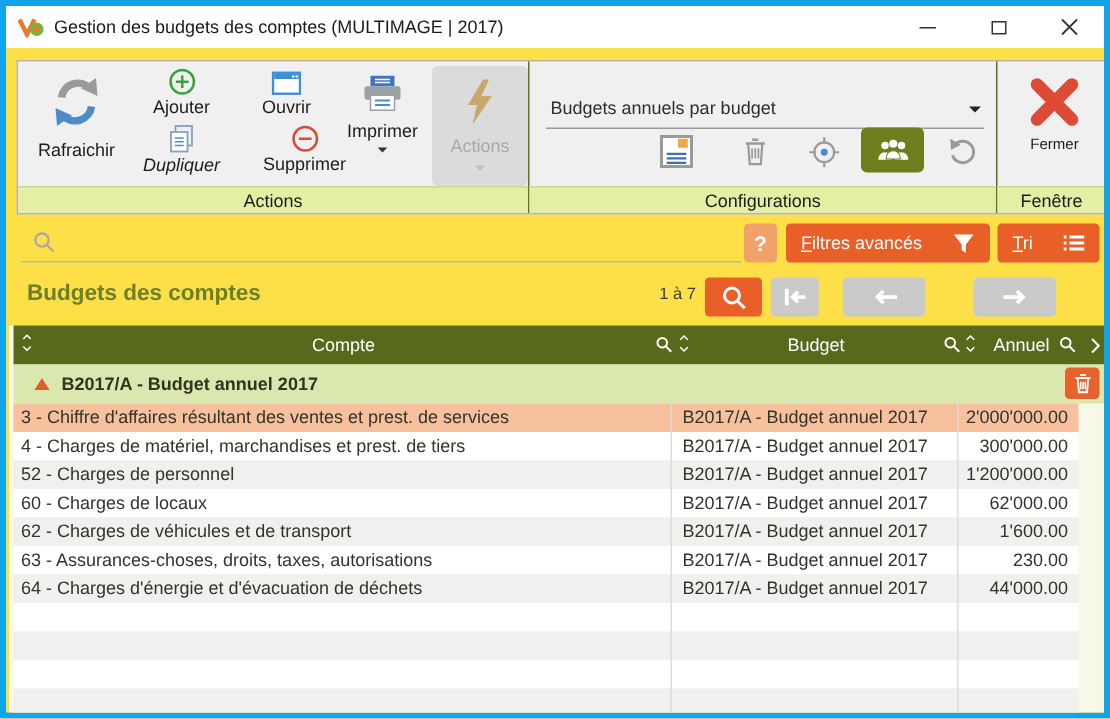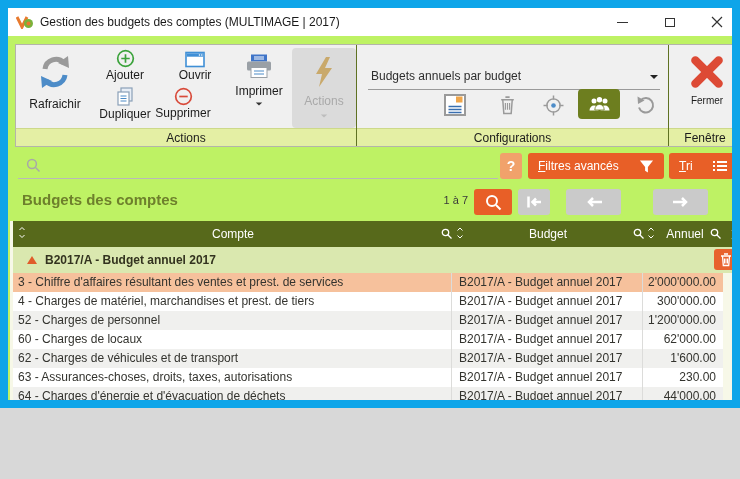--- a/index.html
+++ b/index.html
@@ -1,17 +1,17 @@
 <!DOCTYPE html>
 <html><head>
 <meta charset="utf-8">
 <style>
   html,body{margin:0;padding:0;background:#d8d8d8;}
   *{box-sizing:border-box;font-family:"Liberation Sans","DejaVu Sans",sans-serif;}
-  .window{position:relative;width:740px;height:408px;background:#bef264;border:8px solid #0ea5e9;overflow:hidden;}
+  .window{position:relative;width:740px;height:479px;background:#fde047;border:4px solid #0ea5e9;overflow:hidden;}
 
   
   .titlebar{position:absolute;left:0;top:0;width:736px;height:28px;background:#ffffff;}
   .app-icon{position:absolute;left:8px;top:7px;width:18px;height:14px;}
   .title-text{position:absolute;left:32px;top:0;height:28px;line-height:28px;font-size:12px;color:#1a1a1a;white-space:nowrap;}
   .win-controls{position:absolute;right:4px;top:0;height:28px;display:flex;}
   .win-btn{width:47px;height:28px;display:flex;align-items:center;justify-content:center;}
   .glyph-min{width:11px;height:1px;background:#333;}
   .glyph-max{width:10px;height:9px;border:1px solid #333;}
 
@@ -115,39 +115,39 @@
       <span class="lbl" style="margin-top:6px;">Rafraichir</span>
     </div>
 
     <div class="tb-btn" style="left:76px;top:4px;width:66px;">
       <svg width="19" height="19" viewBox="0 0 18 18">
         <circle cx="9" cy="9" r="7.4" fill="none" stroke="#3aa23a" stroke-width="1.6"></circle>
         <path d="M9 5v8M5 9h8" stroke="#3aa23a" stroke-width="1.6"></path>
       </svg>
       <span class="lbl">Ajouter</span>
     </div>
-    <div class="tb-btn" style="left:76px;top:42px;width:66px;">
+    <div class="tb-btn" style="left:76px;top:42px;width:66px;font-style:italic;">
       <svg width="18" height="20" viewBox="0 0 18 20">
         <rect x="5" y="1" width="11" height="13" fill="#e8eef6" stroke="#8aa0b8" stroke-width="1.2"></rect>
         <rect x="2" y="5" width="11" height="13" fill="#fff" stroke="#8aa0b8" stroke-width="1.2"></rect>
         <path d="M4.5 9h6M4.5 11.5h6M4.5 14h6" stroke="#4d8cc8" stroke-width="1.1"></path>
       </svg>
       <span class="lbl">Dupliquer</span>
     </div>
 
     <div class="tb-btn" style="left:148px;top:6px;width:62px;">
       <svg width="20" height="17" viewBox="0 0 20 16">
         <rect x="1" y="1" width="18" height="14" fill="#fff" stroke="#3f8fd6" stroke-width="1.6"></rect>
         <rect x="1.8" y="1.8" width="16.4" height="3.4" fill="#3f8fd6"></rect>
         <circle cx="14.5" cy="3.5" r="0.8" fill="#fff"></circle>
           <circle cx="16.8" cy="3.5" r="0.8" fill="#fff"></circle>
       </svg>
       <span class="lbl">Ouvrir</span>
     </div>
-    <div class="tb-btn" style="left:136px;top:42px;width:62px;justify-content:space-between;">
+    <div class="tb-btn" style="left:160px;top:42px;width:62px;justify-content:space-between;">
       <svg width="19" height="19" viewBox="0 0 18 18">
         <circle cx="9" cy="9" r="7.4" fill="none" stroke="#d84a3a" stroke-width="1.6"></circle>
         <path d="M5 9h8" stroke="#d84a3a" stroke-width="1.6"></path>
       </svg>
       <span class="lbl">Supprimer</span>
     </div>
 
     <div class="tb-btn" style="left:214px;top:8px;width:58px;">
       <svg width="28" height="27" viewBox="0 0 28 26">
         <rect x="6" y="1" width="16" height="7" fill="#3f74c8"></rect>

